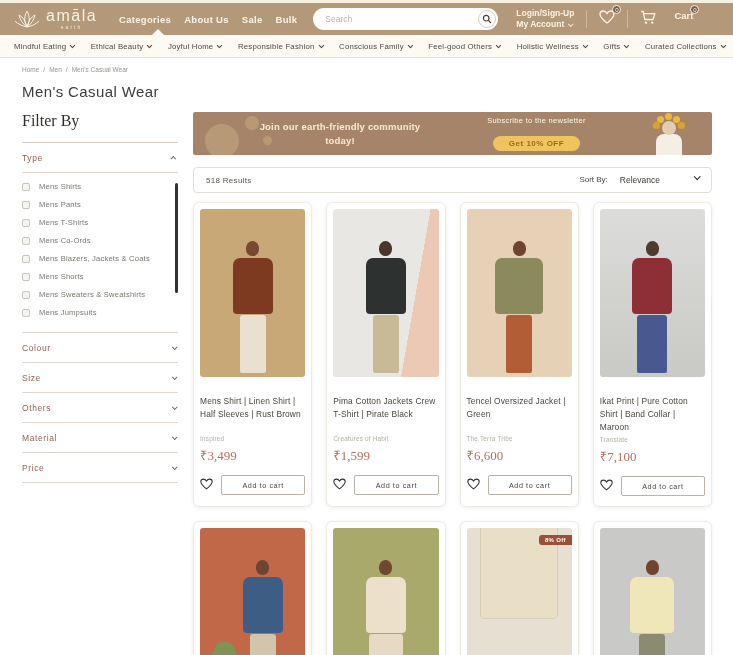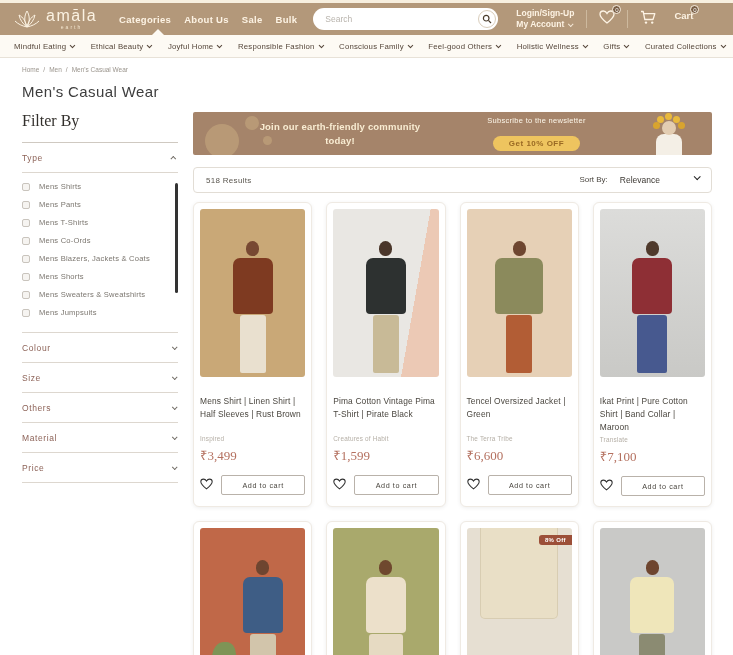--- a/index.html
+++ b/index.html
@@ -400,21 +400,21 @@
           </article>
 
           <article class="card">
             <div class="p-img scene2">
               <div class="fig">
                   <div class="fig-head"></div>
                   <div class="fig-top"></div>
                   <div class="fig-bot"></div>
                 </div>
             </div>
-            <h3 class="p-title">Pima Cotton Vintage Pima T-Shirt | Pirate Black</h3>
+            <h3 class="p-title">Pima Cotton Jackets Crew T-Shirt | Pirate Black</h3>
             <div class="p-brand">Creatures of Habit</div>
             <div class="p-price">₹1,599</div>
             <div class="p-actions">
               <button class="wish">
                 <span><svg width="13" height="12" viewBox="0 0 16 14">
                       <path d="M8 13 C3 9, 1 6.5, 1 4.2 C1 2.3, 2.5 1, 4.3 1 C5.8 1, 7.2 2, 8 3.4 C8.8 2, 10.2 1, 11.7 1 C13.5 1, 15 2.3, 15 4.2 C15 6.5, 13 9, 8 13 Z" fill="none" stroke="#333" stroke-width="1.3"></path>
                     </svg></span>
               </button>
               <button class="atc">Add to cart</button>
             </div>

